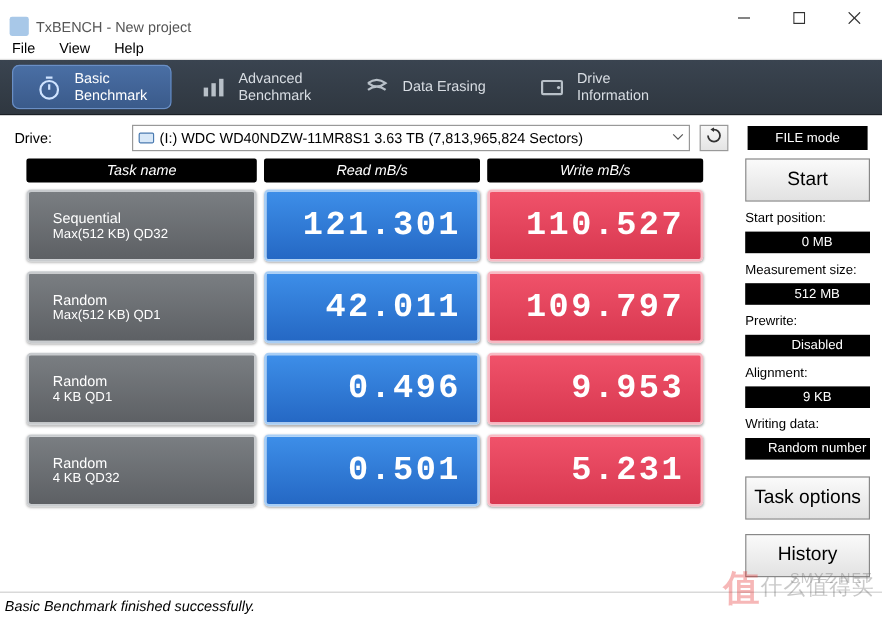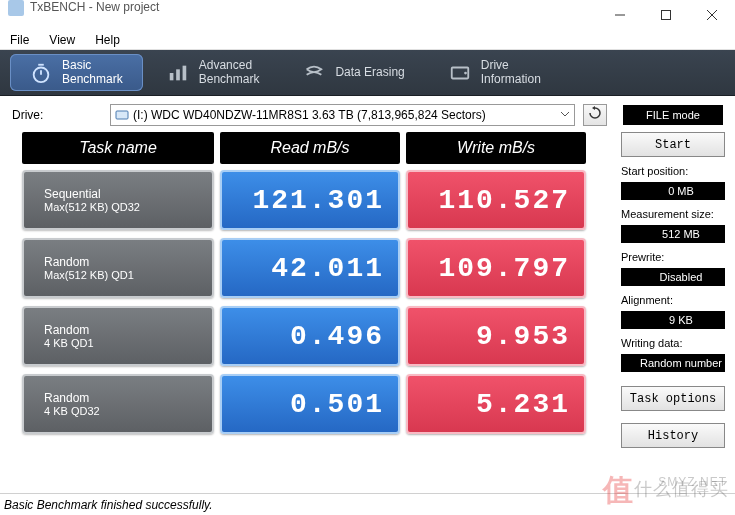--- a/index.html
+++ b/index.html
@@ -1,19 +1,19 @@
 <!DOCTYPE html>
 <html><head>
 <meta charset="utf-8">
 <style>
 * { margin: 0; padding: 0; box-sizing: border-box; font-family: "Segoe UI", Tahoma, sans-serif; }
 body { width: 735px; height: 515px; background: #fff; overflow: hidden; position: relative; }
 
 
-.titlebar { height: 30px; display: flex; align-items: flex-start; padding: 0 0 0 8px; background: #fff; }
+.titlebar { height: 30px; display: flex; align-items: flex-end; padding: 0 0 0 8px; background: #fff; }
 .titlebar .app-icon { width: 16px; height: 16px; background: #a8c8e8; border-radius: 2px; margin-right: 6px; }
 .titlebar .title { font-size: 12px; color: #555; }
 .winctrls { margin-left: auto; display: flex; }
 .winctrl { width: 46px; height: 30px; display: flex; align-items: center; justify-content: center; color: #555; }
 .winctrl svg { width: 10px; height: 10px; }
 
 
 .menubar { height: 20px; display: flex; align-items: center; padding: 0 2px; gap: 4px; border-bottom: 1px solid #e0e0e0; }
 .menuitem { font-size: 12px; padding: 2px 8px; cursor: default; }
 
@@ -33,36 +33,36 @@
 .drive-refresh { width: 24px; height: 22px; border: 1px solid #999; background: linear-gradient(#f8f8f8,#e4e4e4); display: flex; align-items: center; justify-content: center; }
 .mode-btn { width: 100px; height: 20px; background: #000; color: #fff; font-size: 11px; display: flex; align-items: center; justify-content: center; margin-left: 8px; }
 
 
 .main { display: flex; padding: 0 10px 0 22px; gap: 10px; }
 .left { flex: 1; }
 .right { width: 104px; display: flex; flex-direction: column; gap: 4px; }
 
 
 .hdr { display: flex; gap: 6px; margin-bottom: 6px; }
-.hdr .cell { background: #000; color: #fff; font-size: 16px; font-style: italic; height: 32px; display: flex; align-items: center; justify-content: center; border-radius: 2px; }
+.hdr .cell { background: #000; color: #fff; font-size: 12px; font-style: italic; height: 20px; display: flex; align-items: center; justify-content: center; border-radius: 2px; }
 .hdr .c1 { width: 192px; }
 .hdr .c2 { width: 180px; }
 .hdr .c3 { width: 180px; }
 
 
 .task { display: flex; gap: 6px; margin-bottom: 8px; height: 60px; }
 .taskname { width: 192px; background: linear-gradient(#7a7e82, #5d6064); border: 2px solid #c8cbce; border-radius: 4px; color: #fff; font-size: 12px; display: flex; flex-direction: column; justify-content: center; padding-left: 20px; box-shadow: 0 1px 2px rgba(0,0,0,.25); }
 .taskname .l1 { font-weight: 400; }
 .taskname .l2 { font-size: 11px; }
 .val { width: 180px; border-radius: 4px; display: flex; align-items: center; justify-content: flex-end; padding-right: 14px; color: #fff; font-size: 28px; font-family: "Consolas", "Courier New", monospace; letter-spacing: 2px; font-weight: bold; box-shadow: 0 1px 2px rgba(0,0,0,.3); }
 .val.read { background: linear-gradient(#3d8ee8, #2568c4); border: 2px solid #a8cef5; }
 .val.write { background: linear-gradient(#f0526a, #d83850); border: 2px solid #f8bac4; }
 
 
-.btn { height: 25px; border: 1px solid #888; background: linear-gradient(#fafafa,#e2e2e2); font-size: 12px; display: flex; align-items: center; justify-content: center; cursor: default; font-family: Liberation Mono, monospace; }
+.btn { height: 36px; border: 1px solid #888; background: linear-gradient(#fafafa,#e2e2e2); font-size: 16px; display: flex; align-items: center; justify-content: center; cursor: default; }
 .param-label { font-size: 11px; padding: 4px 0 1px 0; }
 .param-val { height: 18px; background: #000; color: #fff; font-size: 11px; display: flex; align-items: center; justify-content: center; padding-left: 16px; }
 
 
 .status { position: absolute; bottom: 0; left: 0; right: 0; height: 22px; border-top: 1px solid #d0d0d0; font-size: 12px; padding: 2px 4px; display: flex; align-items: center; font-style: italic; }
 
 
 .watermark { position: absolute; right: 6px; bottom: 4px; font-size: 18px; color: rgba(100,100,100,.35); letter-spacing: 1px; font-weight: 300; }
 .watermark .z { font-size: 30px; color: rgba(230,50,50,.35); font-weight: bold; vertical-align: middle; }
 .wm2 { position: absolute; right: 8px; bottom: 26px; font-size: 12px; color: rgba(120,120,120,.4); letter-spacing: 1px; }

